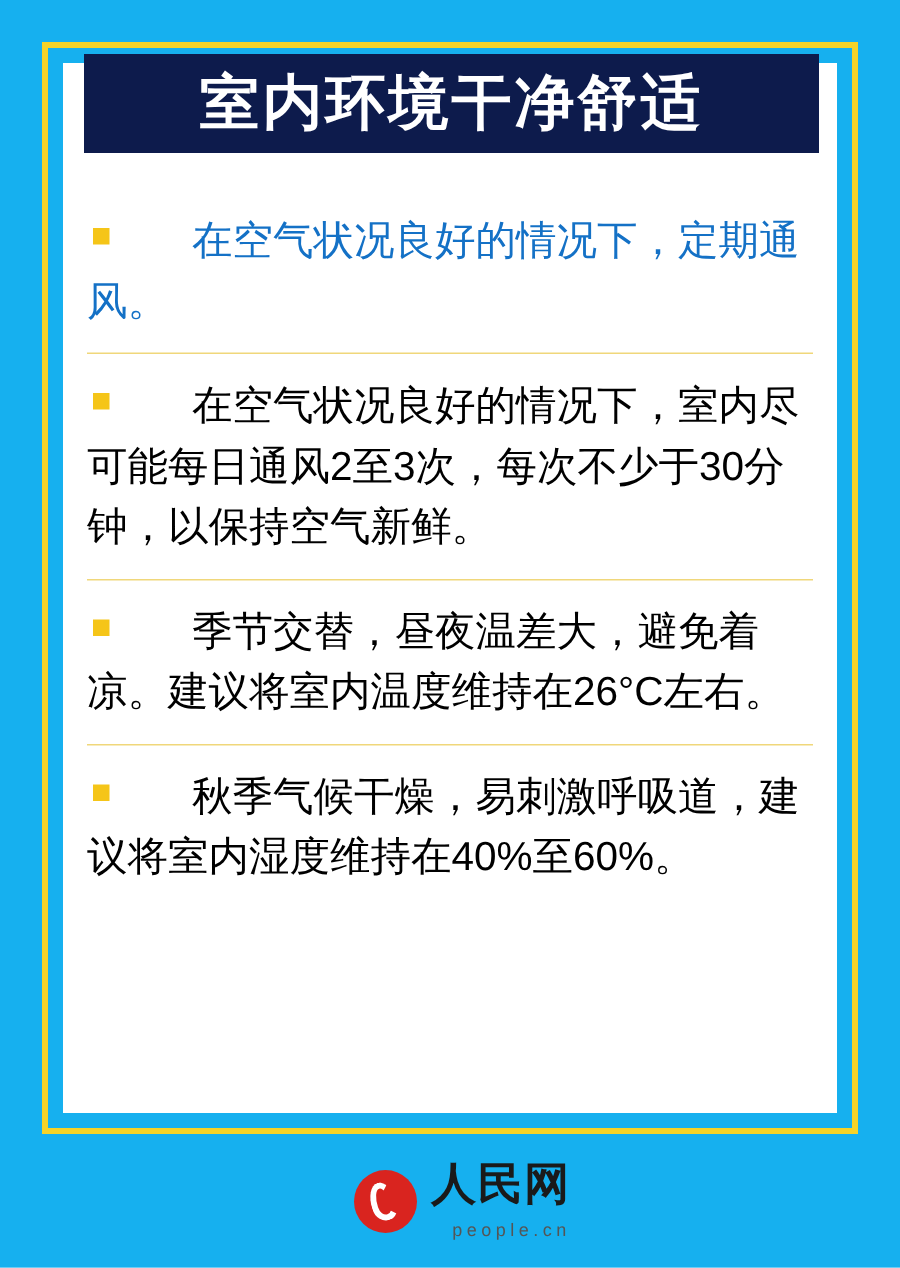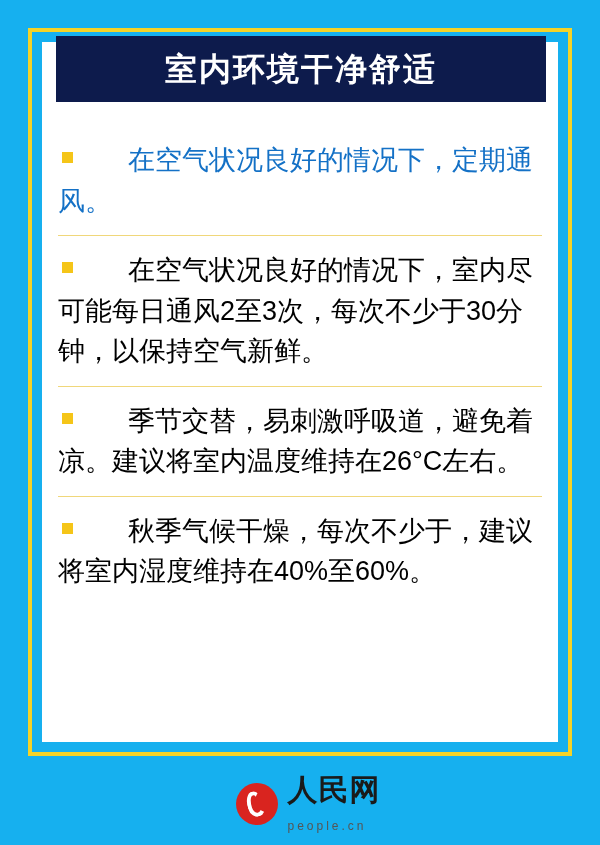--- a/index.html
+++ b/index.html
@@ -48,21 +48,21 @@
     width: 490px;
     height: 66px;
     background: #0d1b4c;
     display: flex;
     align-items: center;
     justify-content: center;
     box-sizing: border-box;
   }
   .header-title {
     color: #ffffff;
-    font-size: 32px;
+    font-size: 40px;
     font-weight: bold;
     letter-spacing: 2px;
     line-height: 1;
     white-space: nowrap;
   }
   
   .content {
     position: absolute;
     left: 58px;
     top: 126px;
@@ -137,21 +137,22 @@
   .logo-cn {
     font-size: 30px;
     font-weight: bold;
     color: #1a1a1a;
     letter-spacing: 1px;
   }
   .logo-en {
     font-size: 12px;
     color: #555555;
     letter-spacing: 3px;
-    margin-top: 15px;
+    margin-top: 9px;
+    text-align: right;
   }
 </style>
 </head>
 <body>
 
 <div class="poster">
 
   <div class="frame"></div>
   <div class="card"></div>
 
@@ -166,26 +167,26 @@
       <div class="item-text">在空气状况良好的情况下，定期通风。</div>
     </div>
 
     <div class="item dark">
       <span class="bullet"></span>
       <div class="item-text">在空气状况良好的情况下，室内尽可能每日通风2至3次，每次不少于30分钟，以保持空气新鲜。</div>
     </div>
 
     <div class="item dark">
       <span class="bullet"></span>
-      <div class="item-text">季节交替，易刺激呼吸道，避免着凉。建议将室内温度维持在26°C左右。</div>
+      <div class="item-text">季节交替，昼夜温差大，避免着凉。建议将室内温度维持在26°C左右。</div>
     </div>
 
     <div class="item dark">
       <span class="bullet"></span>
-      <div class="item-text">秋季气候干燥，每次不少于，建议将室内湿度维持在40%至60%。</div>
+      <div class="item-text">秋季气候干燥，易刺激呼吸道，建议将室内湿度维持在40%至60%。</div>
     </div>
 
   </div>
 
   <div class="footer">
     <div class="logo-mark"></div>
     <div class="logo-text">
       <div class="logo-cn">人民网</div>
       <div class="logo-en">people.cn</div>
     </div>

